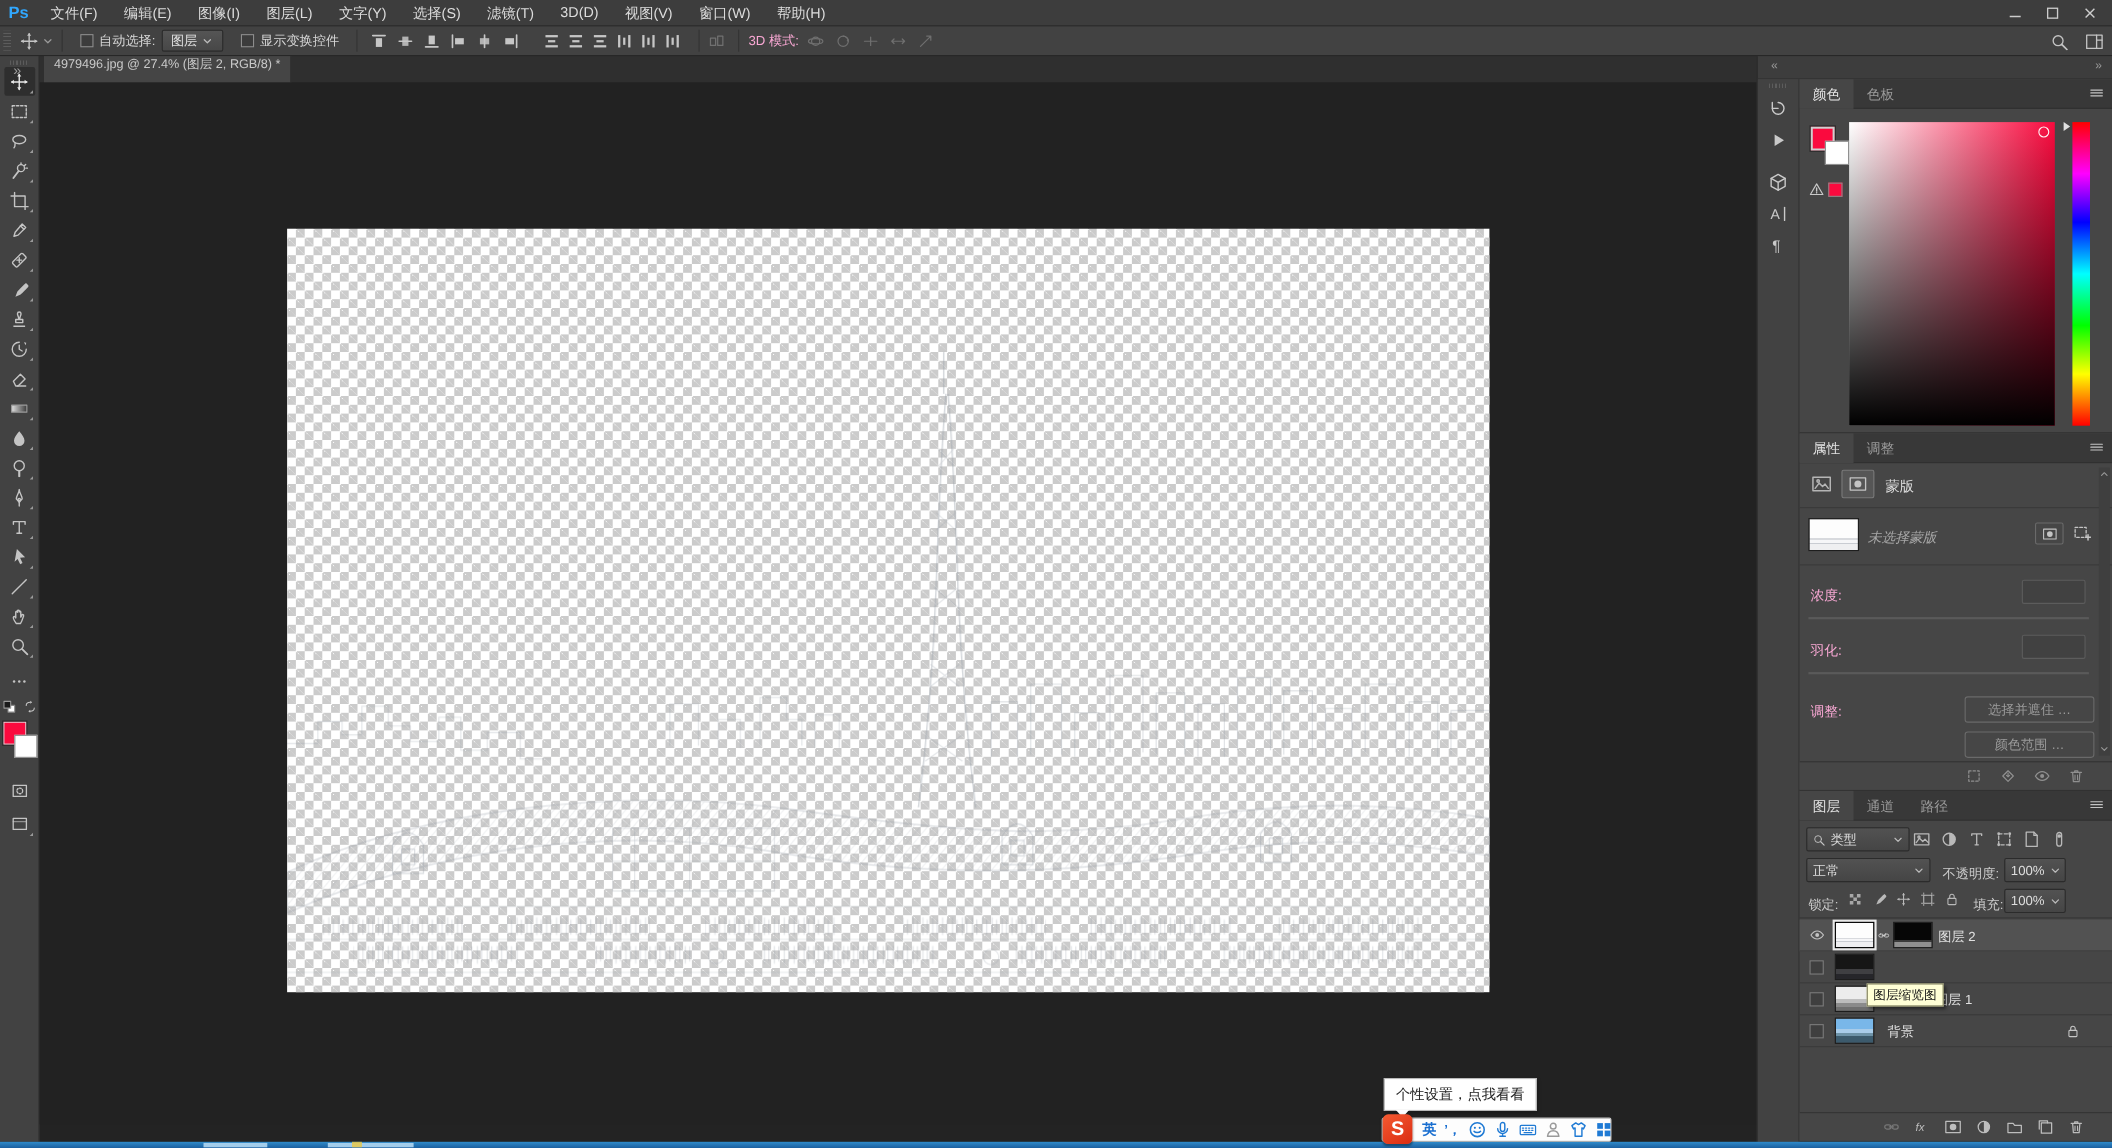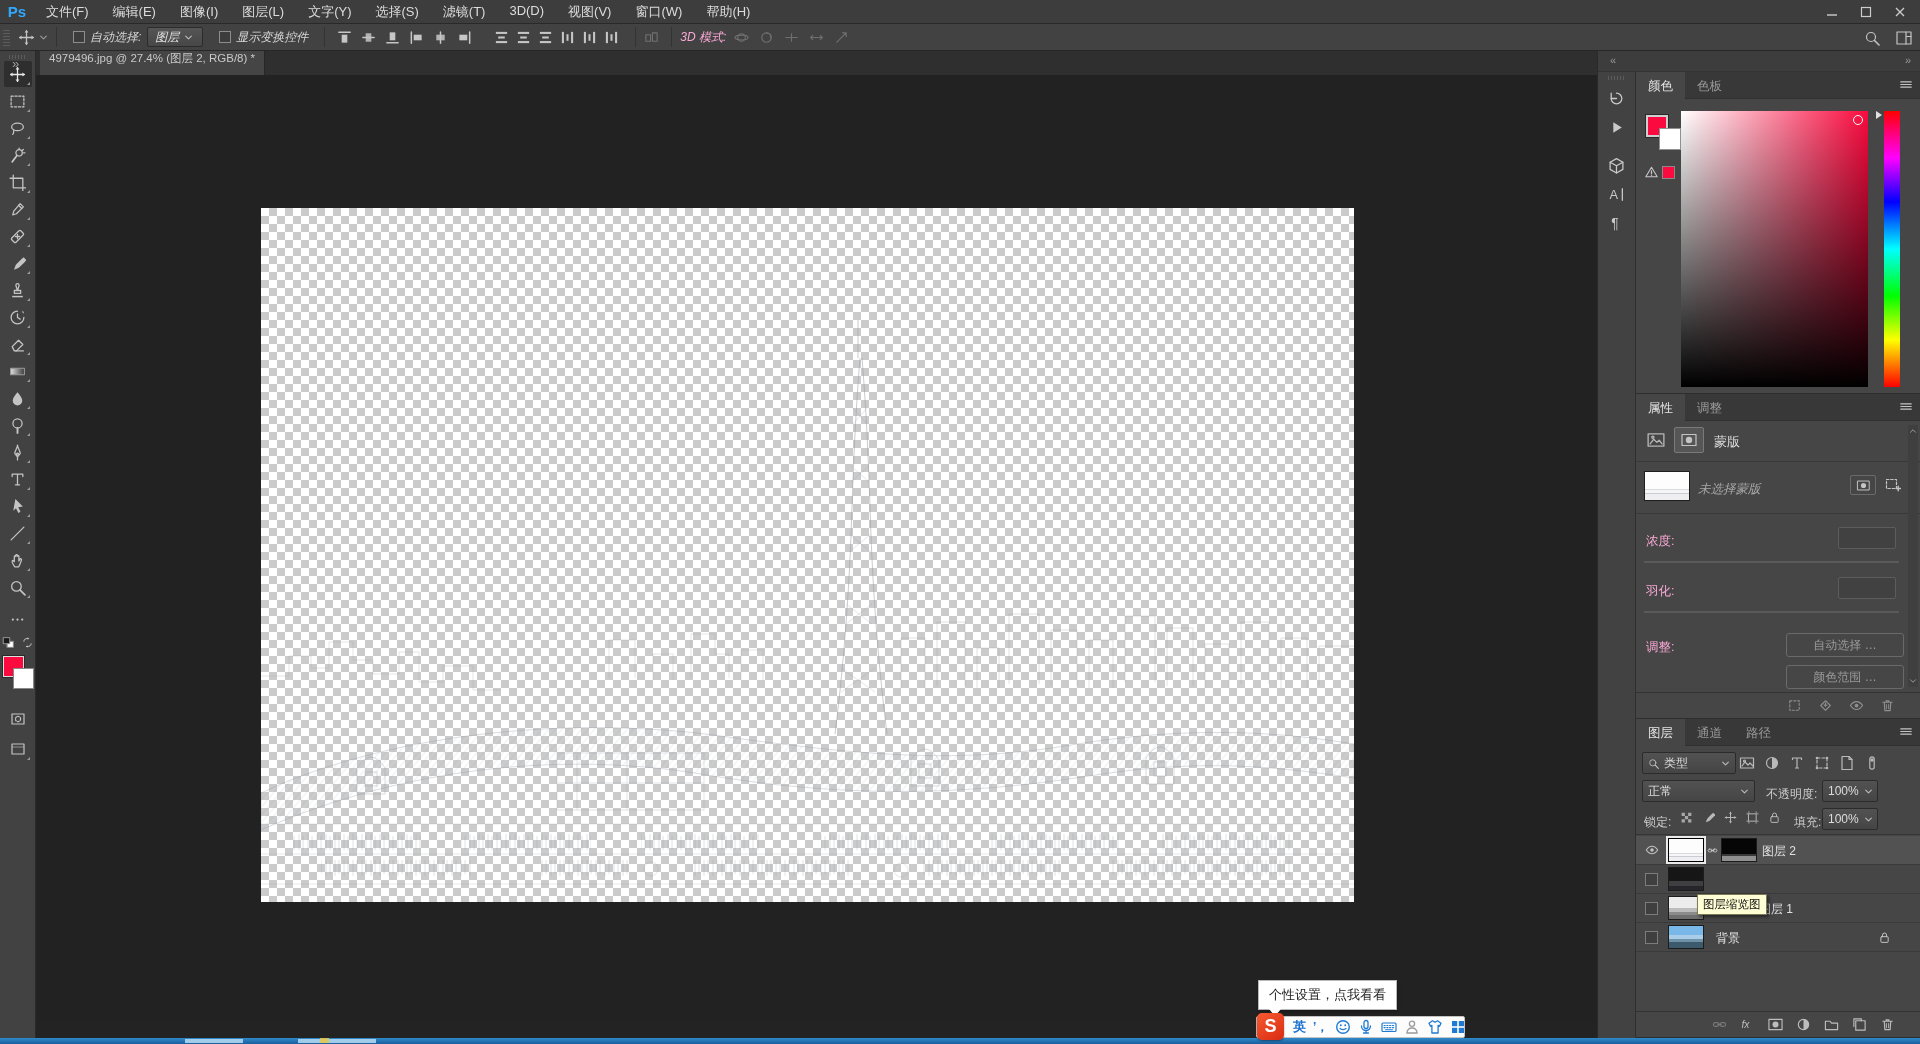--- a/index.html
+++ b/index.html
@@ -9,21 +9,21 @@
   .ic{display:inline-block;color:#c4c4c4;flex:none;}
   .ic svg{width:100%;height:100%;display:block;}
   
   .titlebar{left:0;top:0;width:1920px;height:24px;background:#3d3d3d;border-bottom:1px solid #292929;display:flex;align-items:center;}
   .ps-logo{width:34px;text-align:center;font-weight:bold;font-size:15px;color:#31a8ff;}
   .menus{display:flex;}
   .menu-item{padding:4px 12px;font-size:13px;color:#dcdcdc;cursor:default;}
   .win-controls{position:absolute;right:6px;top:0;height:24px;display:flex;align-items:center;gap:22px;padding-right:8px;}
   .win-btn{width:12px;height:12px;display:flex;align-items:center;justify-content:center;color:#cccccc;}
   
-  .optionsbar{left:0;top:24px;width:1920px;height:27px;background:#424242;border-bottom:1px solid #272727;display:flex;align-items:center;font-style:italic;}
+  .optionsbar{left:0;top:24px;width:1920px;height:27px;background:#424242;border-bottom:1px solid #272727;display:flex;align-items:center;}
   .grip{width:7px;height:18px;margin-left:3px;background:repeating-linear-gradient(0deg,#5c5c5c 0 1px,transparent 1px 3px);}
   .opt-sep{width:1px;height:20px;background:#333;margin:0 8px;}
   .checkbox{width:12px;height:12px;border:1px solid #8d8d8d;background:#3c3c3c;margin:0 5px 0 8px;}
   .opt-label{font-size:12px;color:#d6d6d6;}
   .dropdown{height:20px;background:linear-gradient(#555,#474747);border:1px solid #2b2b2b;border-radius:2px;display:flex;align-items:center;padding:0 4px 0 7px;gap:5px;margin-left:6px;color:#e0e0e0;}
   .opt-icons{display:flex;align-items:center;gap:8px;margin:0 4px;}
   .opt-icons.gray .ic{color:#6f6f6f;}
   .opt-right{position:absolute;right:8px;top:24px;height:27px;display:flex;align-items:center;gap:16px;}
   
   .toolbar{left:0;top:51px;width:36px;height:987px;background:#424242;border-right:1px solid #2a2a2a;}
@@ -702,21 +702,21 @@
               </span>
             </div>
           <div class="abs" style="left:0;top:92px;width:285px;height:1px;background:#393939"></div>
           <span class="abs disabled-label" style="left:10px;top:112px;font-size:12.5px">浓度:</span>
           <div class="valuebox" style="left:202px;top:106px"></div>
           <div class="slider-track" style="top:140px"></div>
           <span class="abs disabled-label" style="left:10px;top:162px;font-size:12.5px">羽化:</span>
           <div class="valuebox" style="left:202px;top:156px"></div>
           <div class="slider-track" style="top:190px"></div>
           <span class="abs disabled-label" style="left:10px;top:218px;font-size:12.5px">调整:</span>
-          <div class="prop-btn" style="top:212px">自动选择 …</div>
+          <div class="prop-btn" style="top:212px">选择并遮住 …</div>
           <div class="prop-btn" style="top:244px">颜色范围 …</div>
           <div class="abs" style="left:272px;top:4px;width:10px;height:262px;background:#3f3f3f">
             <span class="ic" style="position:absolute;left:1px;top:2px;width:8px;height:8px;color:#999" id="sc-up">
                 <svg viewBox="0 0 16 16" fill="none" stroke="currentColor" stroke-width="1.2" stroke-linecap="round" stroke-linejoin="round">
                   <path d="M3 10.5l5-5 5 5" stroke-width="2"></path>
                 </svg>
               </span>
             <span class="ic" style="position:absolute;left:1px;bottom:2px;width:8px;height:8px;color:#999" id="sc-dn">
                 <svg viewBox="0 0 16 16" fill="none" stroke="currentColor" stroke-width="1.2" stroke-linecap="round" stroke-linejoin="round">
                   <path d="M3 5.5l5 5 5-5" stroke-width="2"></path>

